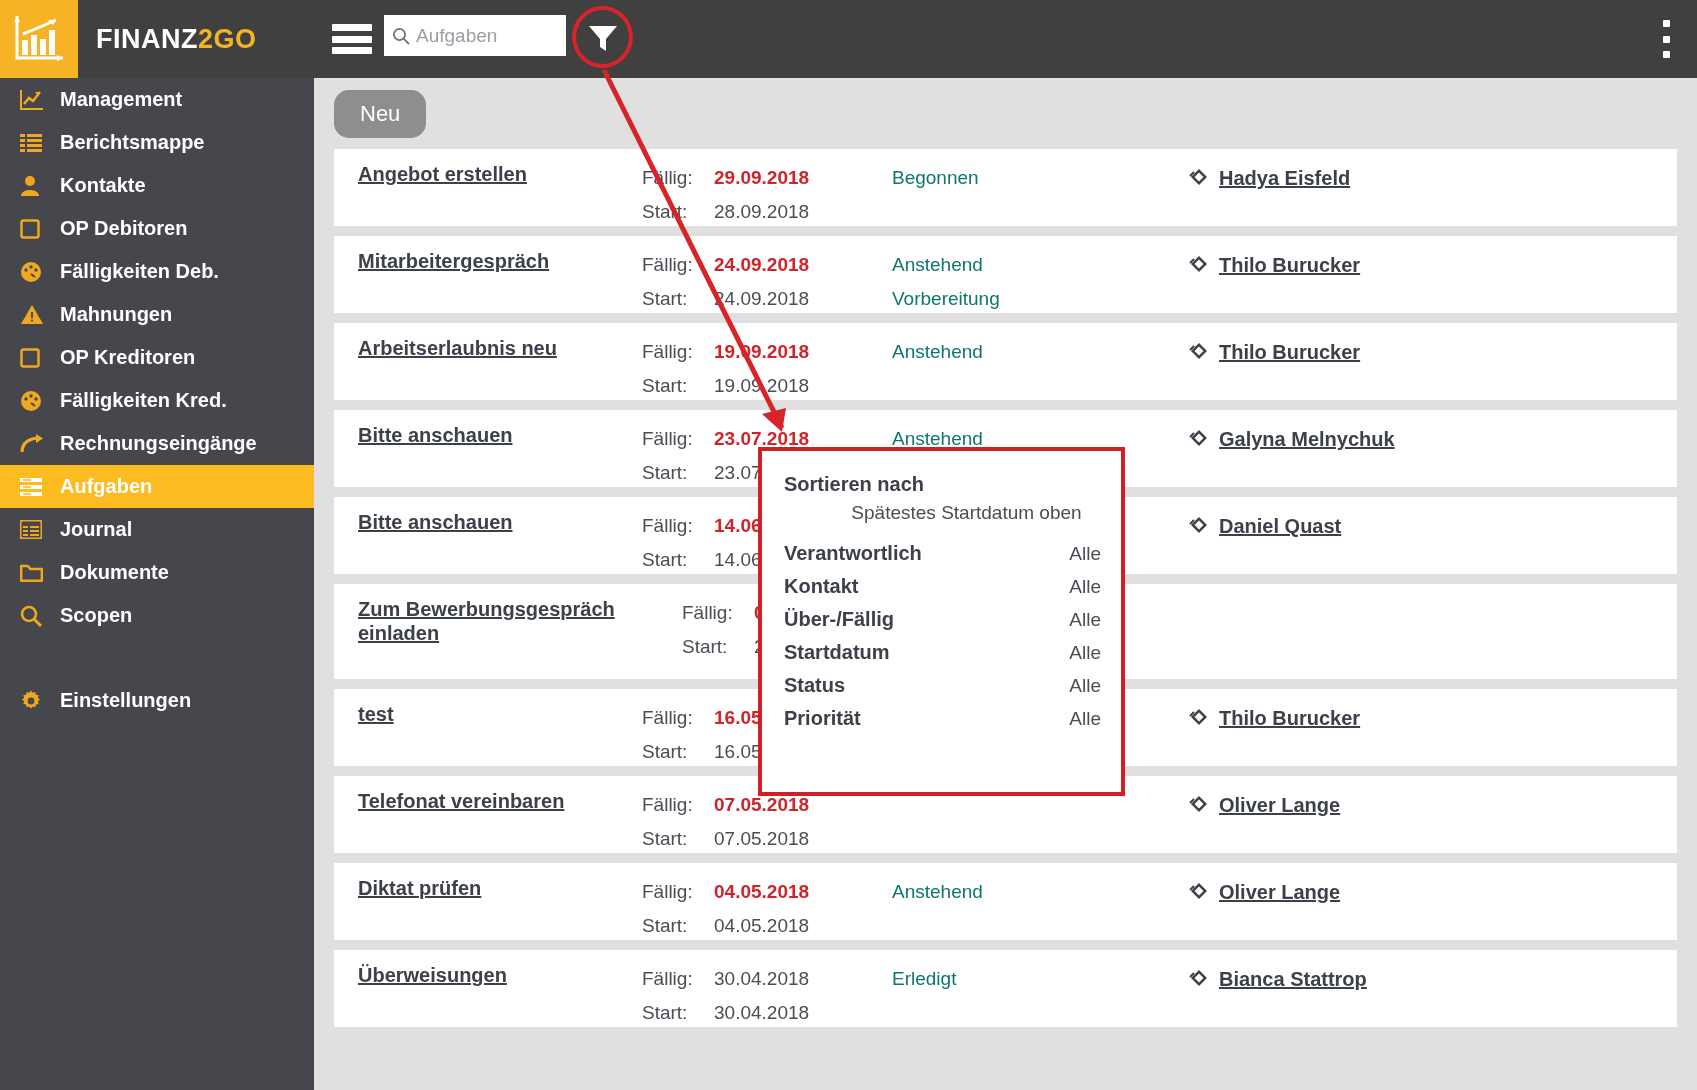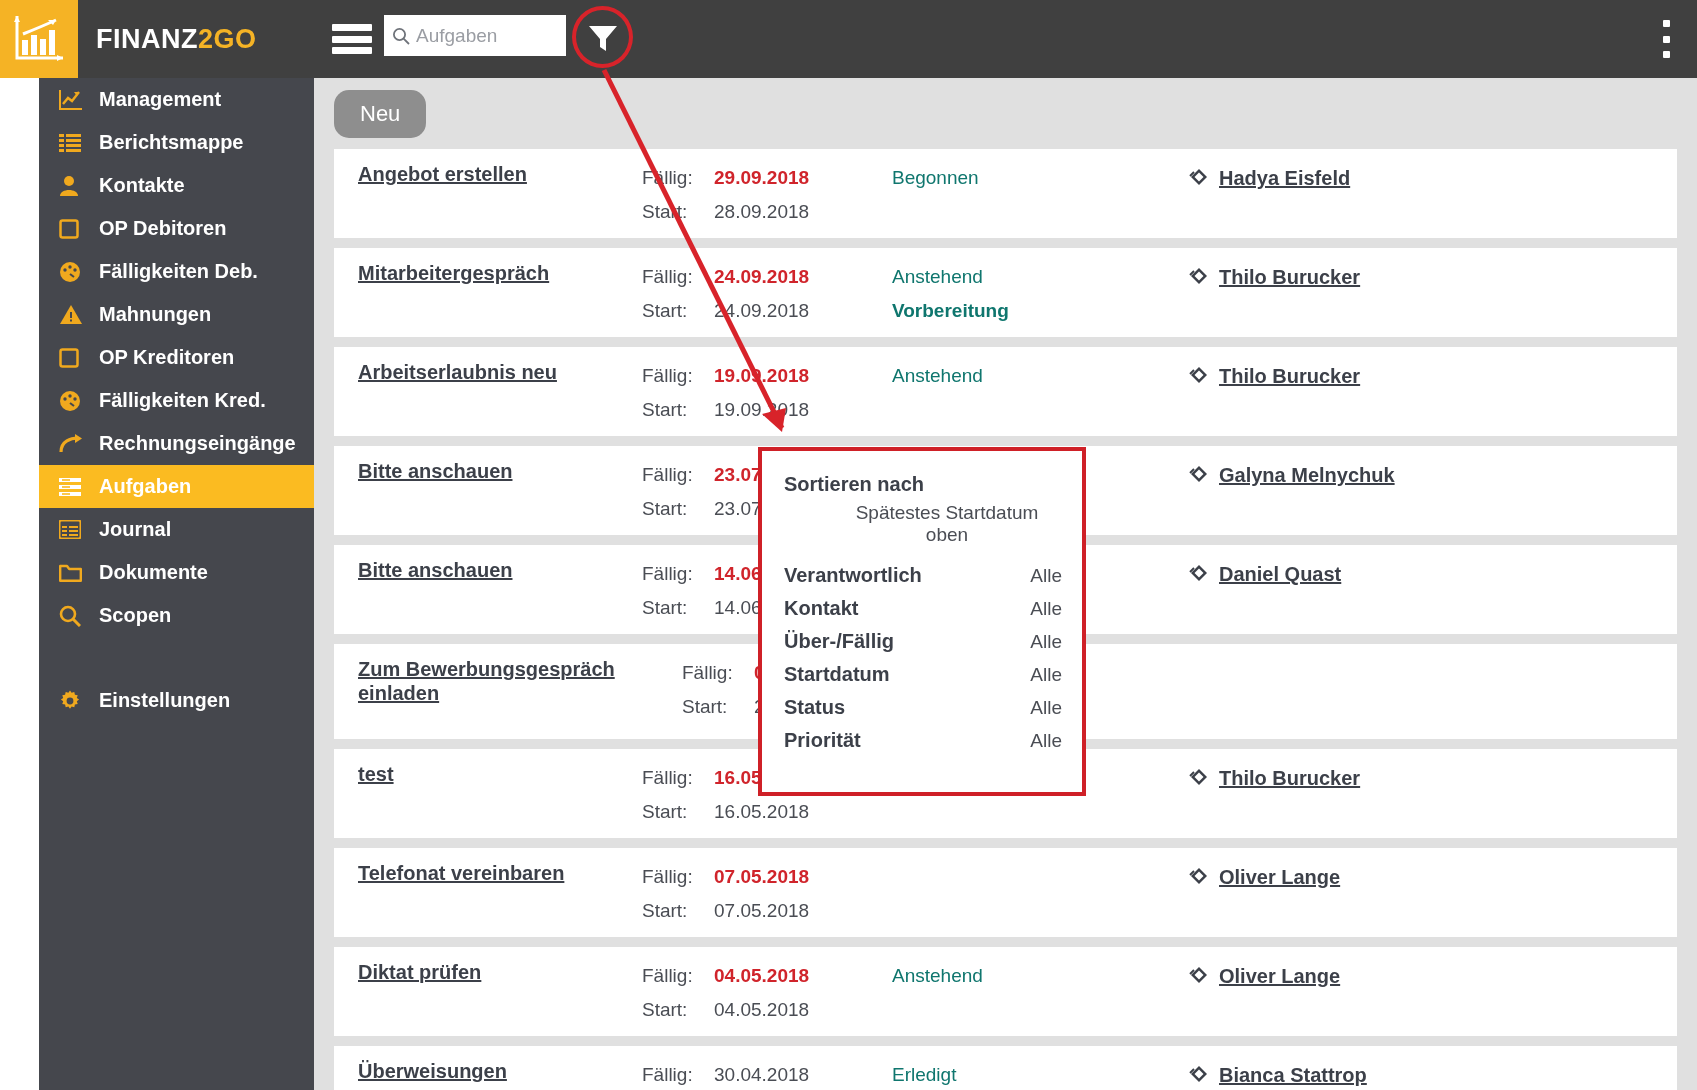--- a/index.html
+++ b/index.html
@@ -61,21 +61,21 @@
     position: absolute; right: 18px; top: 18px;
     width: 26px; height: 42px; cursor: pointer;
     display: flex; flex-direction: column; align-items: center;
     justify-content: space-between; padding: 2px 0;
   }
   .kebab i { display: block; width: 7px; height: 7px; background: #ffffff; border-radius: 1px; }
 
   
   .sidebar {
     position: absolute; left: 0; top: 78px; width: 314px; height: 1012px;
-    background: #45474d; overflow: hidden; margin-left: 39px;
+    background: #45474d; overflow: hidden;
   }
   .nav-item {
     display: flex; align-items: center; height: 43px;
     padding-left: 20px; cursor: pointer; color: #ffffff;
     font-size: 20px; font-weight: bold; white-space: nowrap;
   }
   .nav-item .ico {
     flex: 0 0 34px; display: flex; align-items: center; justify-content: flex-start;
     color: #f0a91e;
   }
@@ -92,54 +92,54 @@
   }
   .toolbar { height: 71px; display: flex; align-items: center; padding-left: 20px; }
   .btn-neu {
     background: #8e8e8e; color: #ffffff; border: 0; border-radius: 15px;
     font-family: "Liberation Sans", sans-serif; font-size: 22px;
     padding: 11px 26px; cursor: pointer;
   }
 
   .rows { padding: 0 20px 0 20px; }
   .task-row {
-    background: #ffffff; height: 89px; margin-bottom: 10px;
+    background: #ffffff; height: 77px; margin-bottom: 10px;
     display: flex; align-items: flex-start; padding: 12px 0 0 12px;
     position: relative;
   }
   .col-title {
     width: 296px; flex: 0 0 296px; padding-left: 12px; padding-top: 1px;
   }
   .col-title a {
     font-size: 20px; font-weight: bold; color: #3c4049;
     text-decoration: underline; cursor: pointer; line-height: 24px;
     display: inline;
   }
   .col-dates { flex: 0 0 250px; width: 250px; }
   .dl { display: flex; font-size: 19px; line-height: 34px; color: #4a4d54; }
   .dl .lab { width: 72px; flex: 0 0 72px; }
   .dl .val { width: 118px; flex: 0 0 118px; }
   .dl .val.overdue { color: #d0242b; font-weight: bold; }
   .col-status {
     flex: 0 0 296px; width: 296px; font-size: 19px; color: #0f766e;
   }
   .col-status .s1 { line-height: 34px; }
-  .col-status .s2 { line-height: 34px; font-weight: bold; }
+  .col-status .s2 { line-height: 34px; }
   .col-person { flex: 1 1 auto; display: flex; align-items: flex-start; padding-top: 4px; }
   .col-person .pico { margin-right: 9px; color: #3c4049; }
   .col-person a {
     font-size: 20px; font-weight: bold; color: #3c4049;
     text-decoration: underline; cursor: pointer; line-height: 26px;
   }
   .task-row.tall { height: 95px; gap: 40px; }
 
   
   .popup {
     position: absolute; left: 758px; top: 447px;
-    width: 328px; height: 349px; background: #ffffff;
+    width: 367px; height: 349px; background: #ffffff;
     border: 4px solid #cf2027; z-index: 40;
   }
   .popup-inner { padding: 22px 20px 0 22px; }
   .pop-row {
     display: flex; justify-content: space-between; align-items: baseline;
     margin-bottom: 10px;
   }
   .pop-row .k { font-size: 20px; font-weight: bold; color: #3c4049; }
   .pop-row .v { font-size: 19px; color: #4a4d54; }
   .pop-sub {

